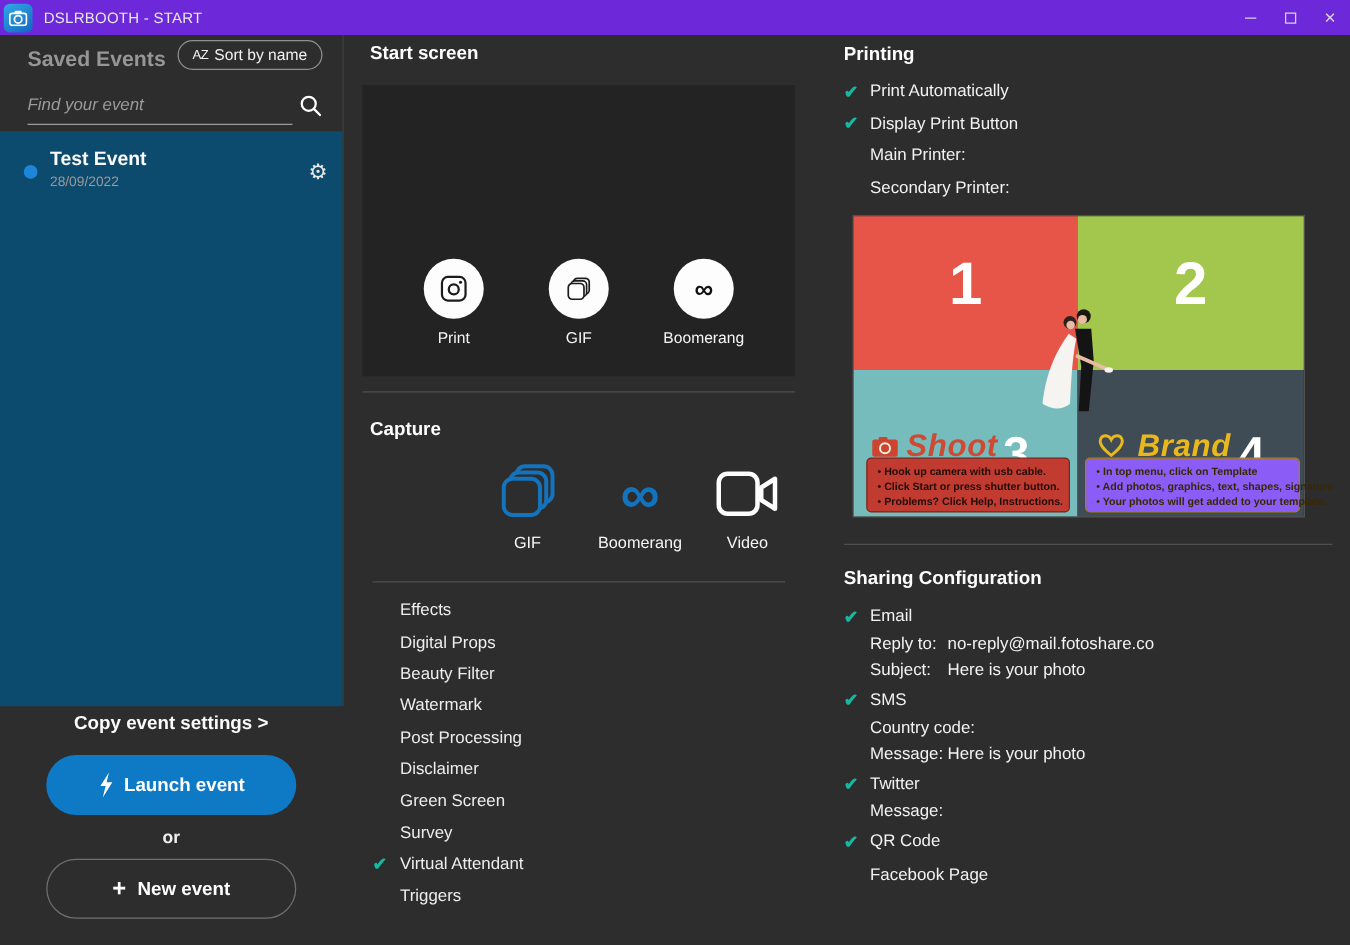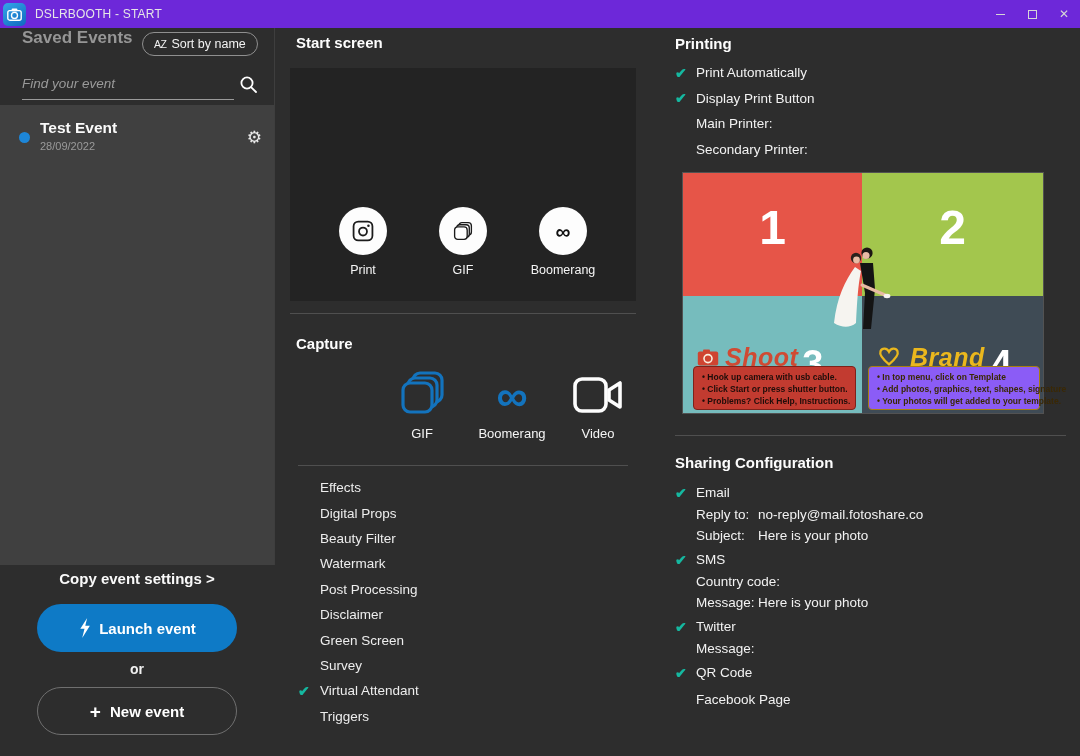--- a/index.html
+++ b/index.html
@@ -22,36 +22,36 @@
     display:flex; align-items:center; justify-content:center;
   }
   .title-text { margin-left:9px; font-size:12px; color:#e6e6e6; letter-spacing:.2px; }
   .win-controls { margin-left:auto; display:flex; height:28px; }
   .win-btn { width:32px; height:28px; display:flex; align-items:center; justify-content:center; color:#d6d6d6; font-size:12px; cursor:default; }
   .min-bar { width:9px; height:1px; background:#d6d6d6; }
   .max-box { width:9px; height:9px; border:1px solid #d6d6d6; }
   
   .sidebar-top { position:absolute; left:0; top:28px; width:274px; height:77px; }
   .v-divider { position:absolute; left:274px; top:28px; width:1px; height:537px; background:#3e3e3e; }
-  .saved-events-h { position:absolute; left:22px; top:0; font-size:17px; font-weight:bold; color:#969696; }
+  .saved-events-h { position:absolute; left:22px; top:10px; font-size:17px; font-weight:bold; color:#969696; }
   .sort-pill {
     position:absolute; left:142px; top:4px; height:24px; padding:0 11px;
     border:1px solid #8f8f8f; border-radius:12px; background:transparent;
     display:flex; align-items:center; gap:5px; color:#f2f2f2; font-size:12.5px;
   }
   .sort-az { font-size:10.5px; font-weight:normal; letter-spacing:-0.5px; }
   .search-row { position:absolute; left:22px; top:42px; width:236px; height:34px; }
   .search-input {
     width:212px; background:transparent; border:none; outline:none;
     border-bottom:1px solid #9a9a9a; color:#e8e8e8; font-size:13.5px;
     font-style:italic; padding:6px 0 8px 0; font-family:"Liberation Sans",sans-serif;
   }
   .search-input::placeholder { color:#9a9a9a; font-style:italic; }
   .search-icon { position:absolute; right:0; top:5px; }
-  .sidebar-list { position:absolute; left:0; top:105px; width:274px; height:460px; background:#404040; }
+  .sidebar-list { position:absolute; left:0; top:105px; width:274px; height:460px; background:#0c4a6e; }
   .event-row { position:relative; height:56px; padding:14px 14px 0 19px; }
   .event-dot { position:absolute; left:19px; top:27px; width:11px; height:11px; border-radius:50%; background:#1d86d8; }
   .event-name { margin-left:21px; font-size:15.5px; font-weight:bold; color:#fafafa; }
   .event-date { margin-left:21px; margin-top:3px; font-size:11px; color:#9a9a9a; }
   .event-gear { position:absolute; right:12px; top:24px; font-size:17px; color:#e8e8e8; line-height:17px; }
   
   .sidebar-bottom { position:absolute; left:0; top:565px; width:274px; height:191px; }
   .copy-settings { position:absolute; left:0; top:5px; width:274px; text-align:center; font-size:15px; font-weight:bold; color:#fafafa; }
   .launch-btn {
     position:absolute; left:37px; top:39px; width:200px; height:48px; border:none;

